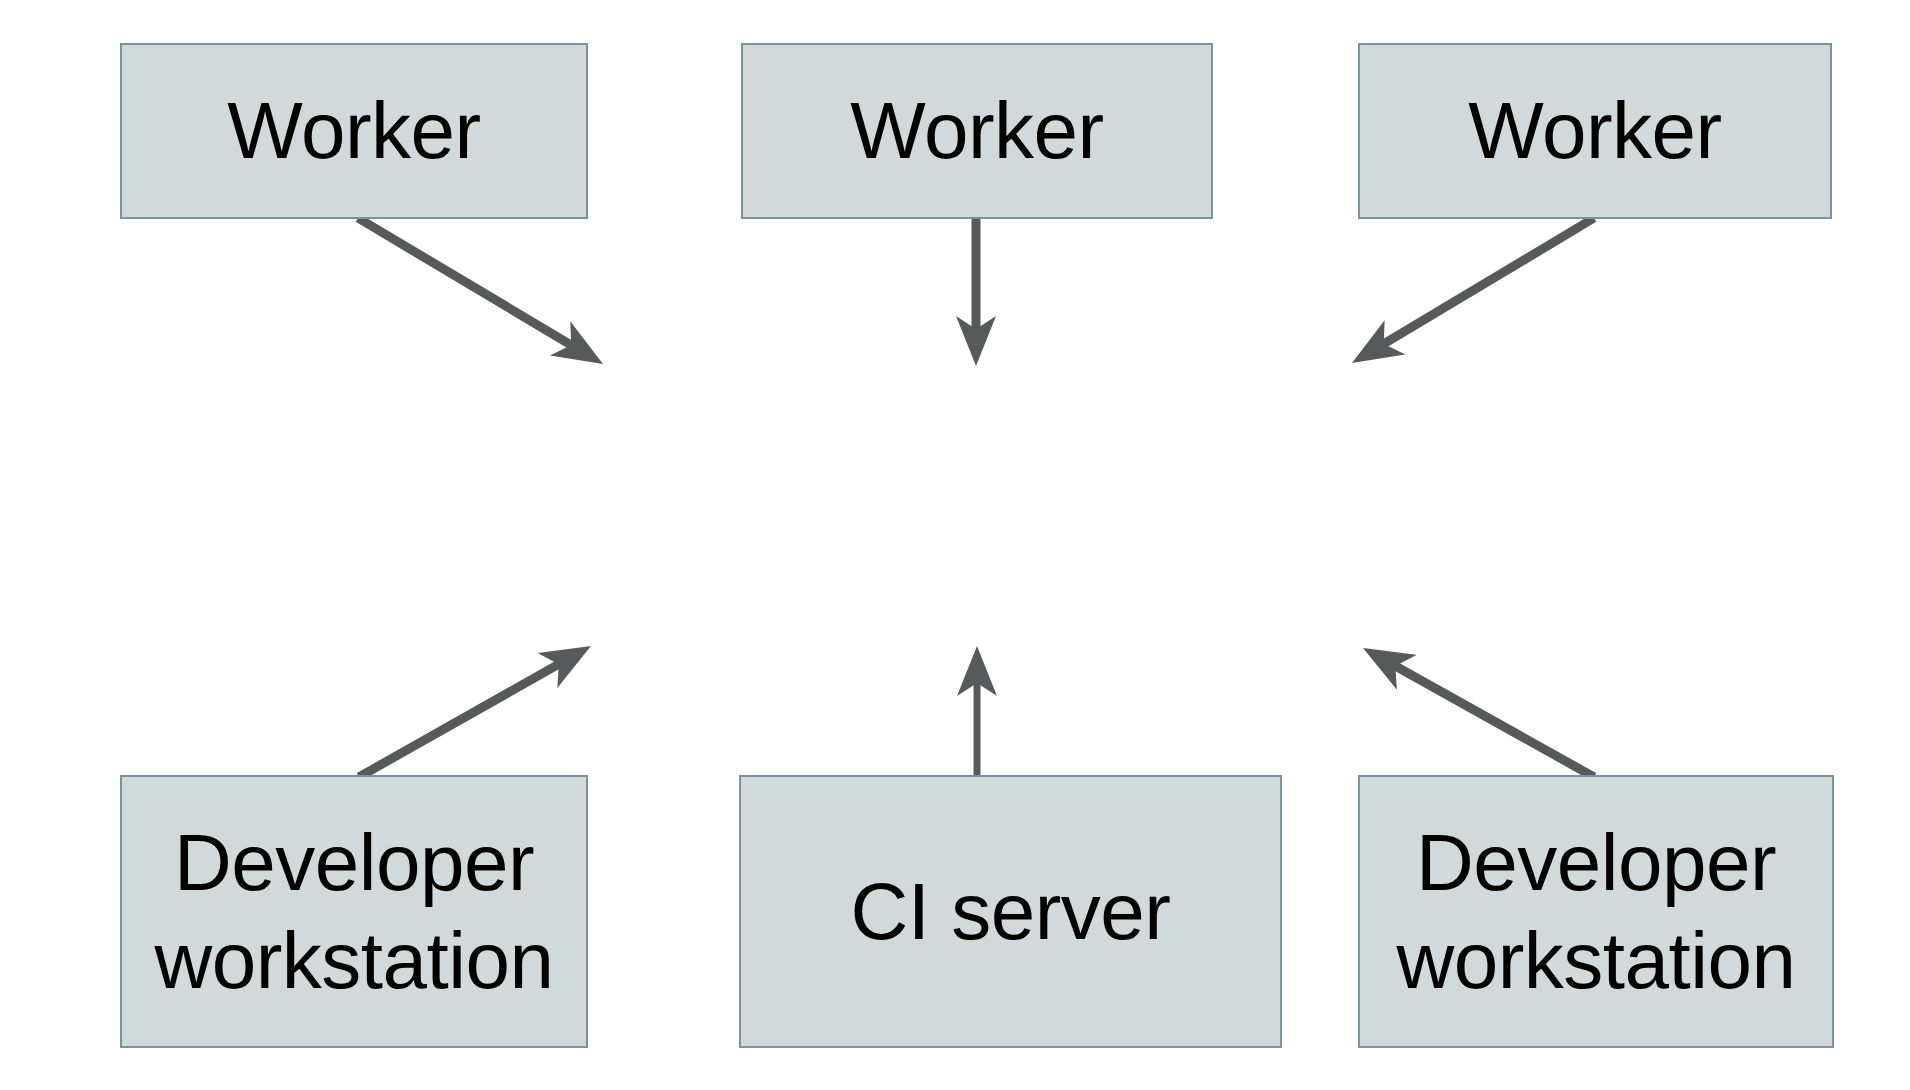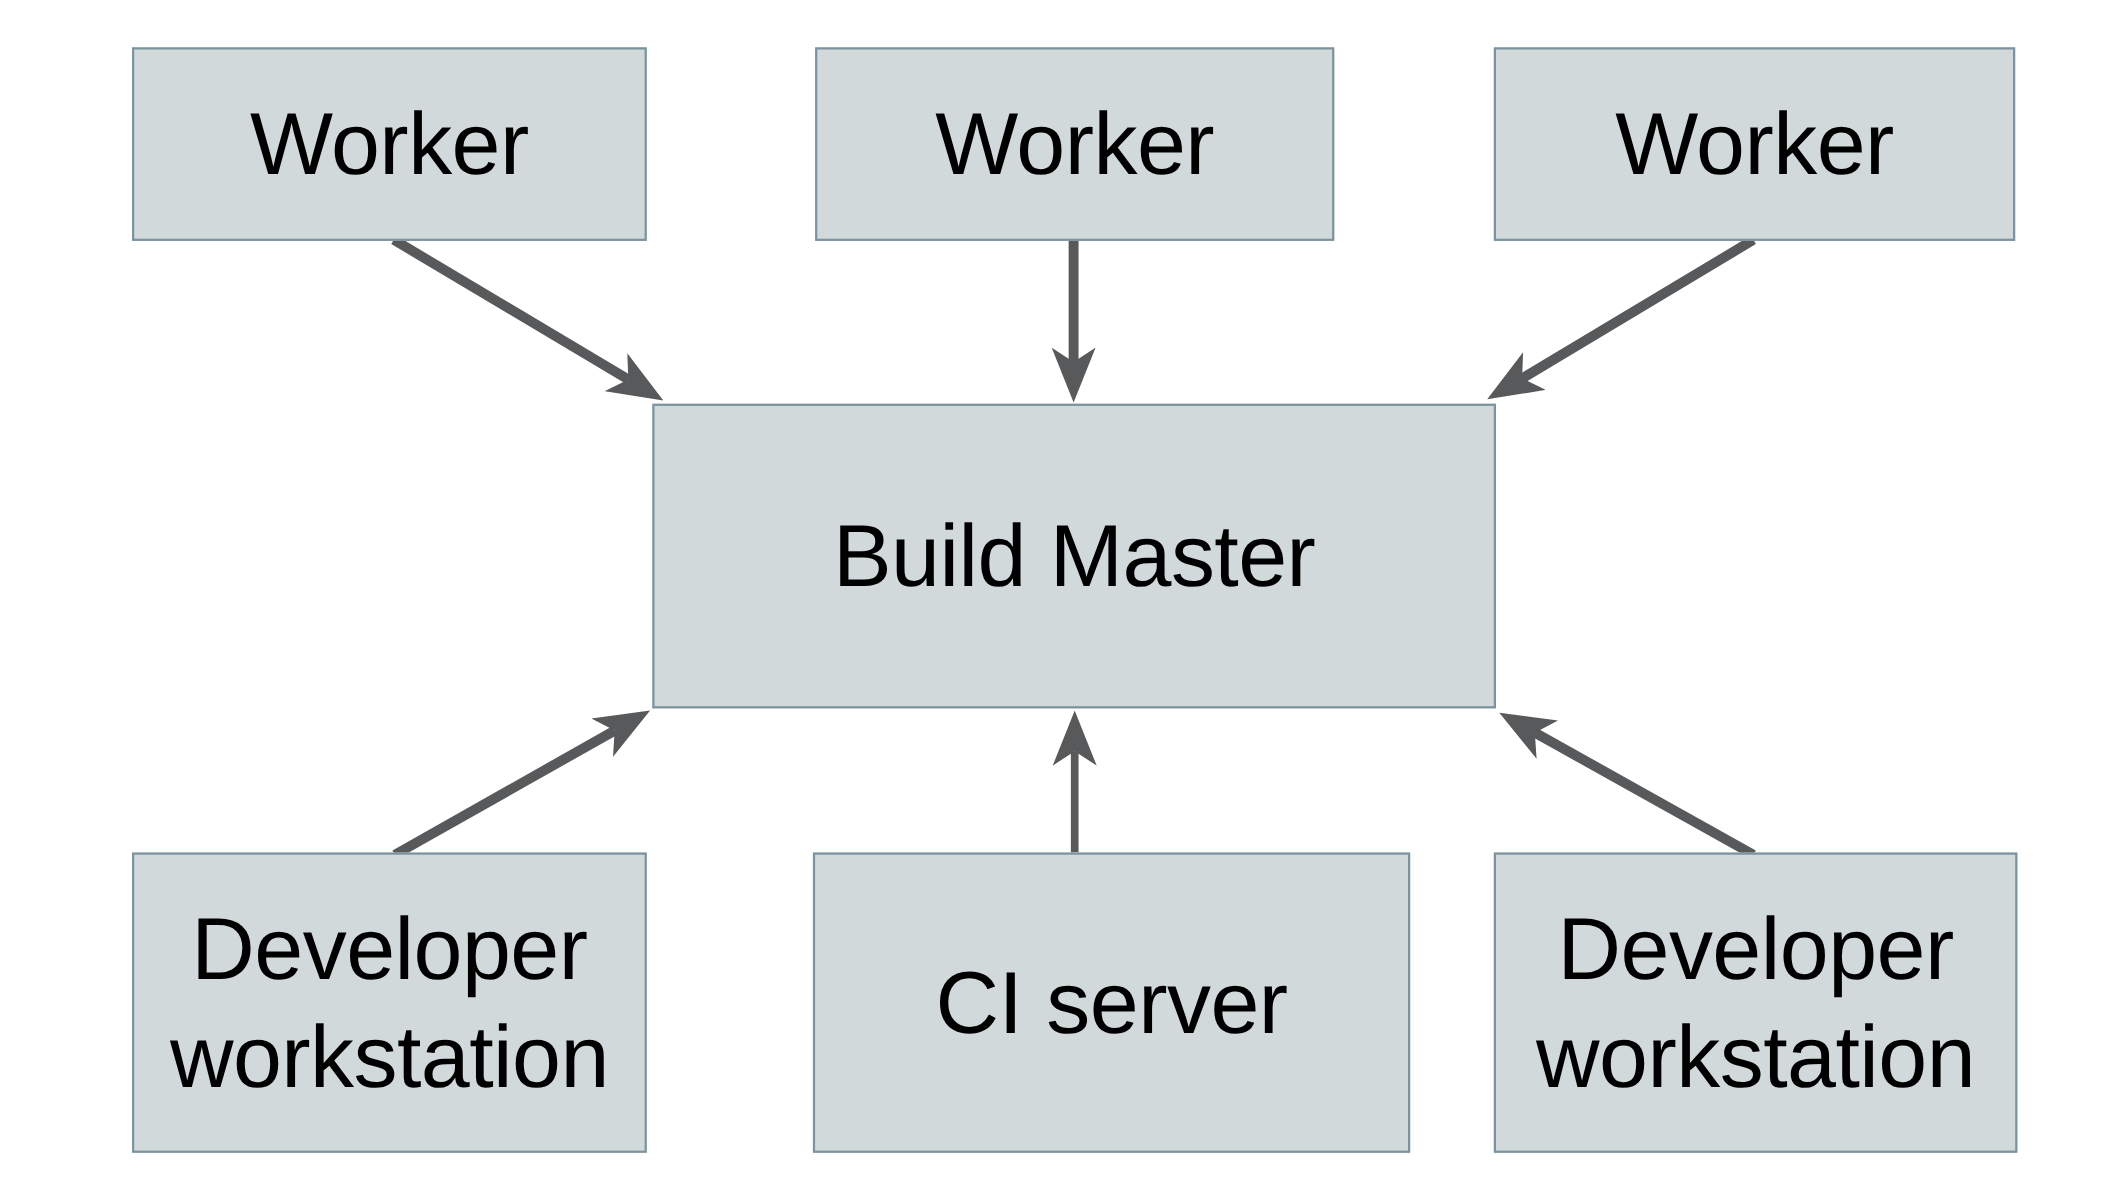--- a/index.html
+++ b/index.html
@@ -63,23 +63,20 @@
 
   <div class="node" style="left: 120px; top: 43px; width: 468px; height: 176px;">
     <span class="label">Worker</span>
   </div>
   <div class="node" style="left: 741px; top: 43px; width: 472px; height: 176px;">
     <span class="label">Worker</span>
   </div>
   <div class="node" style="left: 1358px; top: 43px; width: 474px; height: 176px;">
     <span class="label">Worker</span>
   </div>
-  <div class="node" style="left: 593px; top: 367px; width: 767px; height: 277px;">
-    <span class="label">Build Master</span>
-  </div>
   <div class="node" style="left: 120px; top: 775px; width: 468px; height: 273px;">
     <span class="label">Developer workstation</span>
   </div>
   <div class="node" style="left: 739px; top: 775px; width: 543px; height: 273px;">
     <span class="label">CI server</span>
   </div>
   <div class="node" style="left: 1358px; top: 775px; width: 476px; height: 273px;">
     <span class="label">Developer workstation</span>
   </div>
 

